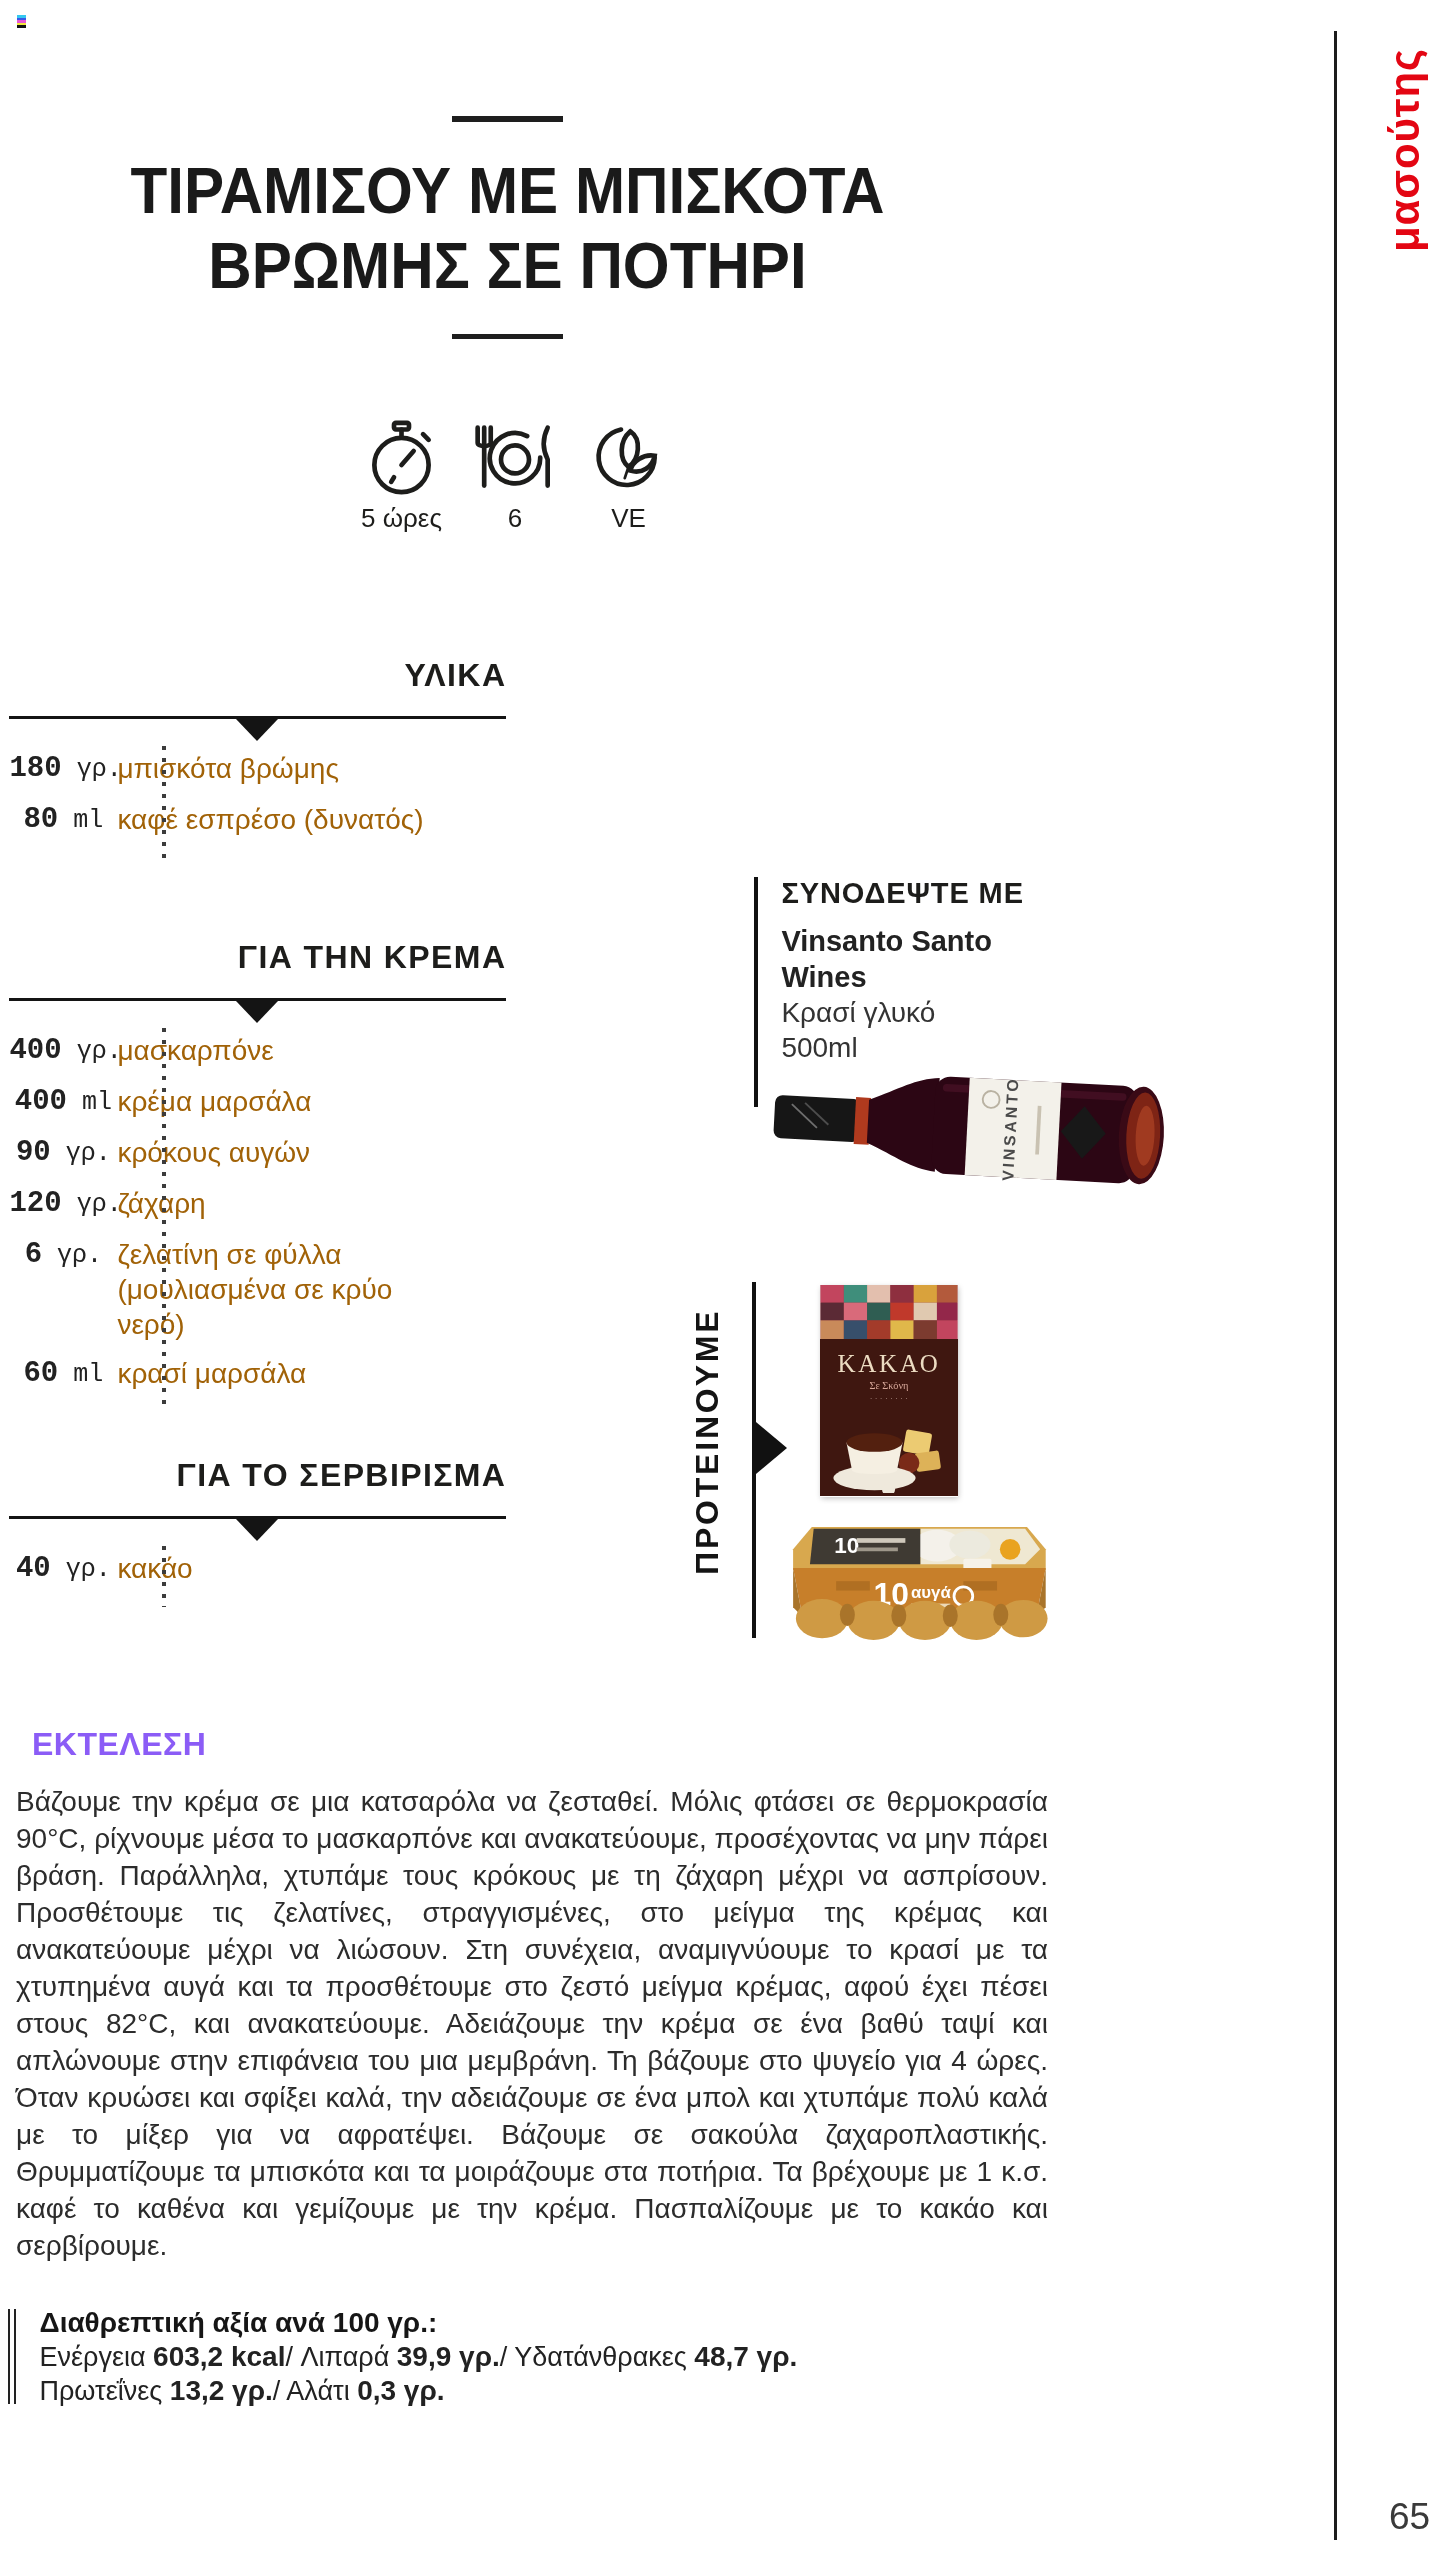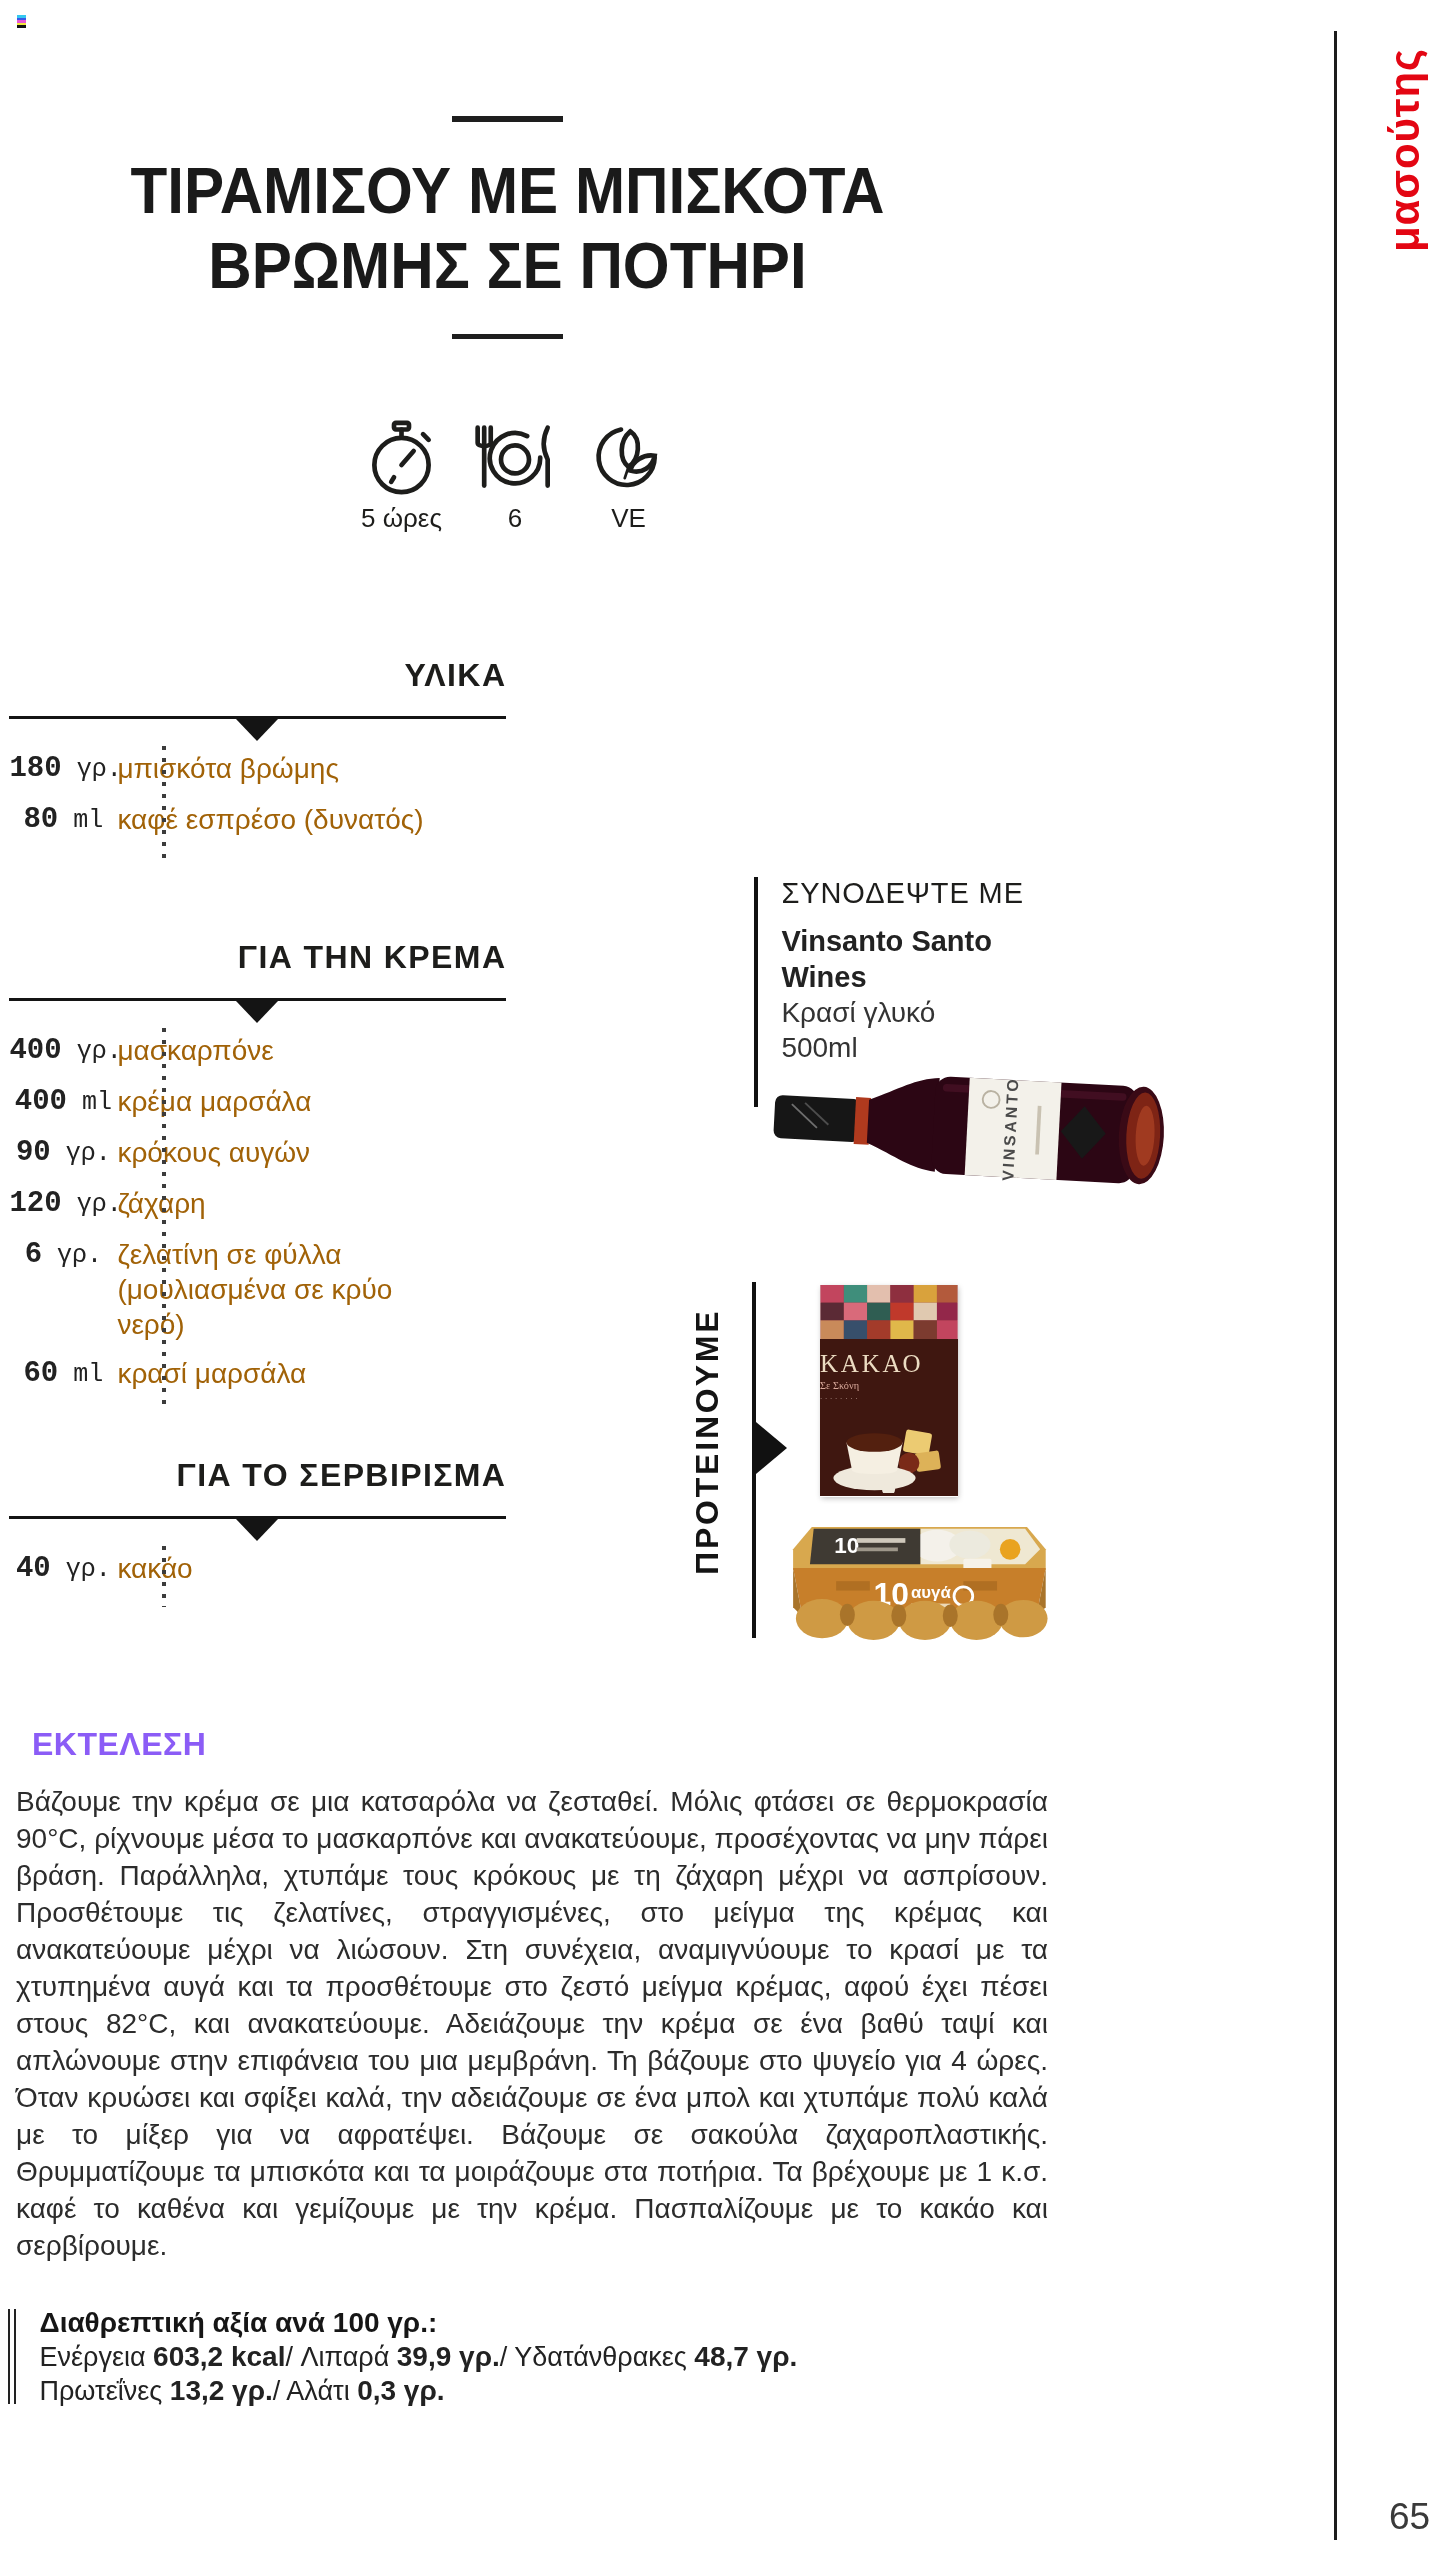--- a/index.html
+++ b/index.html
@@ -50,40 +50,40 @@
     position:absolute;left:153px;top:-5.6px;bottom:-19px;width:3.7px;
     background:repeating-linear-gradient(to bottom,#3c3c3c 0,#3c3c3c 3.7px,transparent 3.7px,transparent 12px);
   }
   .ing-row{display:flex;align-items:flex-start;margin-bottom:14px;}
   .ing-qty{width:108px;text-align:center;font-size:25px;line-height:36px;white-space:nowrap;color:#222;font-family:Liberation Mono, monospace;}
   .ing-qty b{font-size:29px;}
   .ing-name{width:307px;font-size:28px;line-height:35px;color:#a16207;}
 
   
   .pairing{position:absolute;left:754px;top:877px;width:347px;min-height:230px;border-left:4.7px solid #111;padding-left:23.4px;box-sizing:border-box;}
-  .pairing-heading{font-size:29px;font-weight:normal;letter-spacing:0.9px;margin-bottom:13px;}
+  .pairing-heading{font-size:29px;font-weight:bold;letter-spacing:0.9px;margin-bottom:13px;}
   .pairing-name{font-size:29px;font-weight:bold;line-height:36px;color:#222;}
   .pairing-desc{font-size:28px;line-height:35px;color:#333;}
   .bottle{position:absolute;left:772px;top:1074px;transform:rotate(3deg);}
 
   
   .suggest-label{
     position:absolute;left:689px;top:1282px;height:319px;
     writing-mode:vertical-rl;transform:rotate(180deg);text-align:center;
     font-size:32px;font-weight:bold;letter-spacing:2.8px;color:#141414;
   }
   .suggest-line{position:absolute;left:752px;top:1282px;width:3.7px;height:356px;background:#111;}
   .suggest-arrow{
     position:absolute;left:756px;top:1422px;width:0;height:0;
     border-top:26px solid transparent;border-bottom:26px solid transparent;border-left:31px solid #111;
   }
   
   .kakao{position:absolute;left:820px;top:1285px;width:138px;height:212px;box-shadow:0.9px 1.9px 5.6px rgba(0,0,0,.25);}
   .kakao-top{width:138px;height:54px;overflow:hidden;}
-  .kakao-body{width:138px;height:157px;background:#3f1710;text-align:left;position:relative;}
+  .kakao-body{width:138px;height:157px;background:#3f1710;text-align:center;position:relative;}
   .kakao-name{padding-top:11.2px;font-family:"Liberation Serif","DejaVu Serif",serif;font-size:25px;letter-spacing:2.8px;color:#ecdcc2;}
   .kakao-sub{margin-top:1.9px;font-family:"Liberation Serif","DejaVu Serif",serif;font-size:10.3px;color:#d8a89a;}
   .kakao-line{margin-top:3.7px;font-size:6.6px;color:#b89a90;letter-spacing:0.5px;}
   .kakao-cup{position:absolute;left:0;bottom:0;}
   
   .eggs{position:absolute;left:780px;top:1510px;}
 
   
   .exec{position:absolute;left:16px;top:1726px;width:1032px;}
   .exec-heading{font-size:32px;font-weight:bold;letter-spacing:0.5px;color:#8b5cf6;margin-left:16px;}

